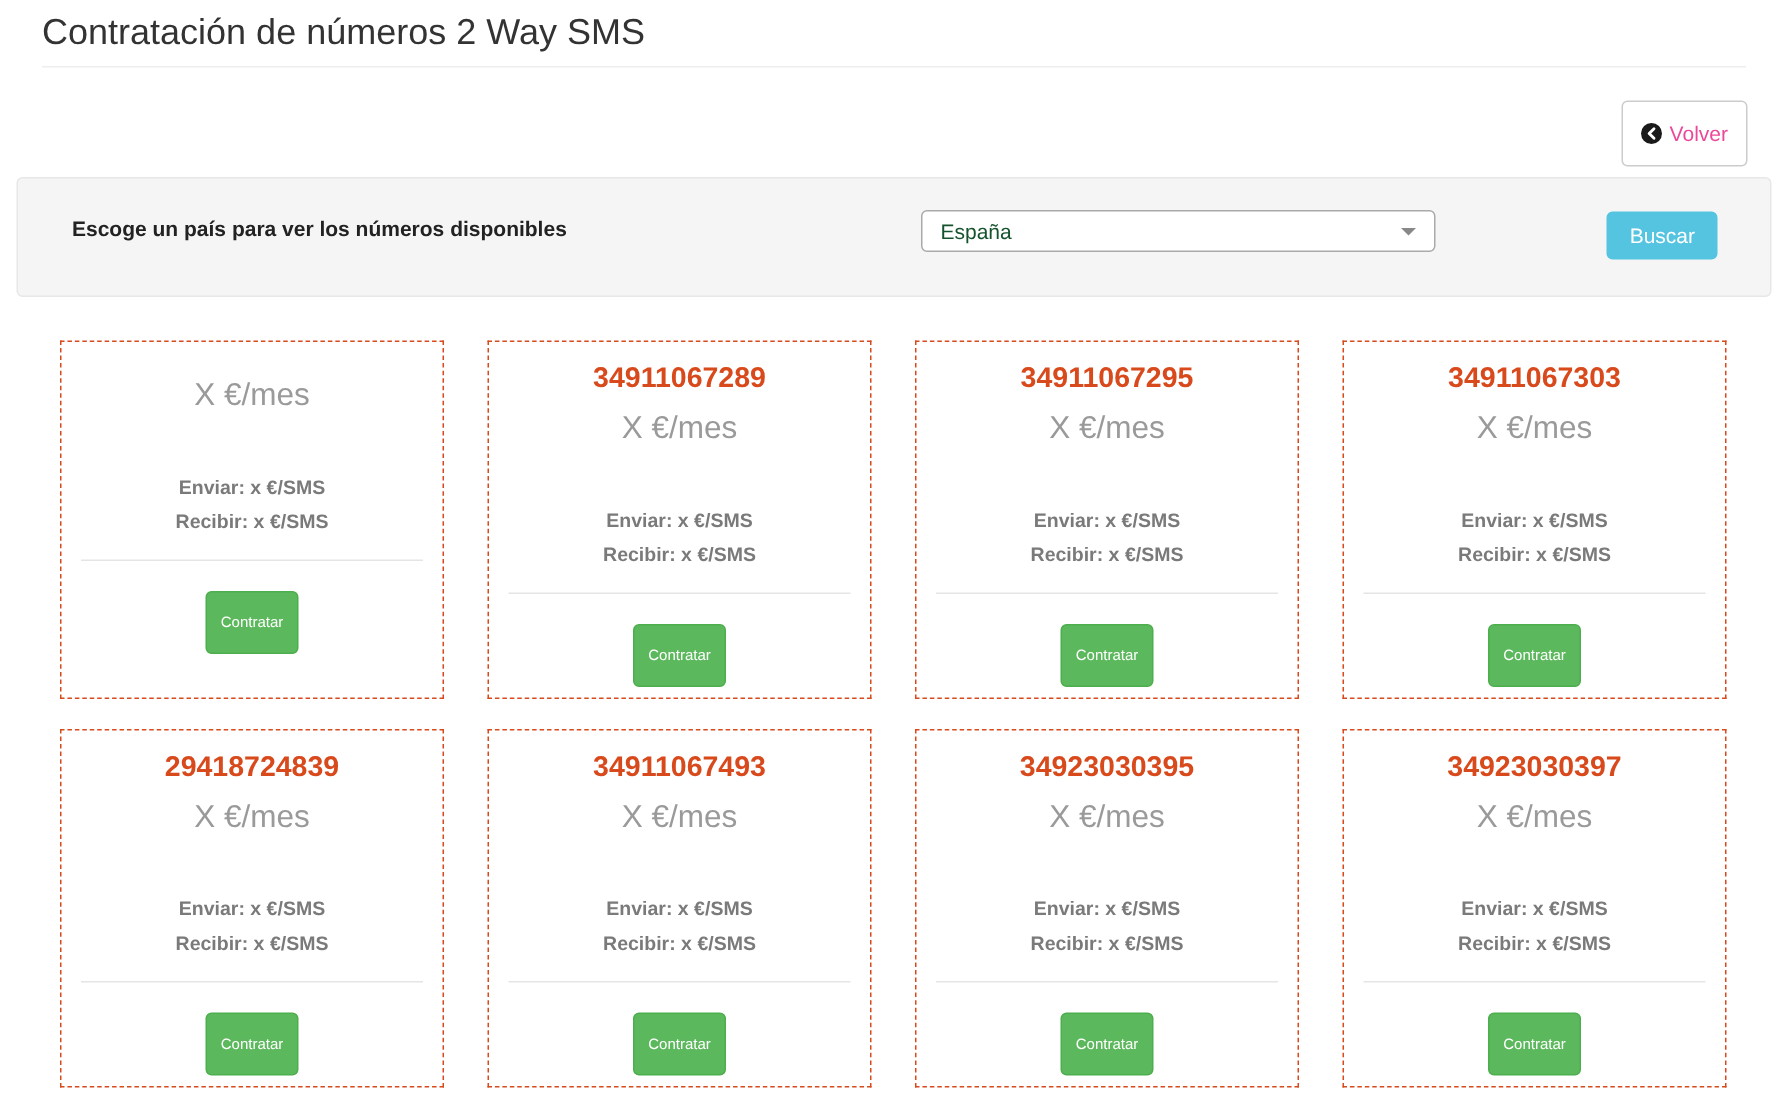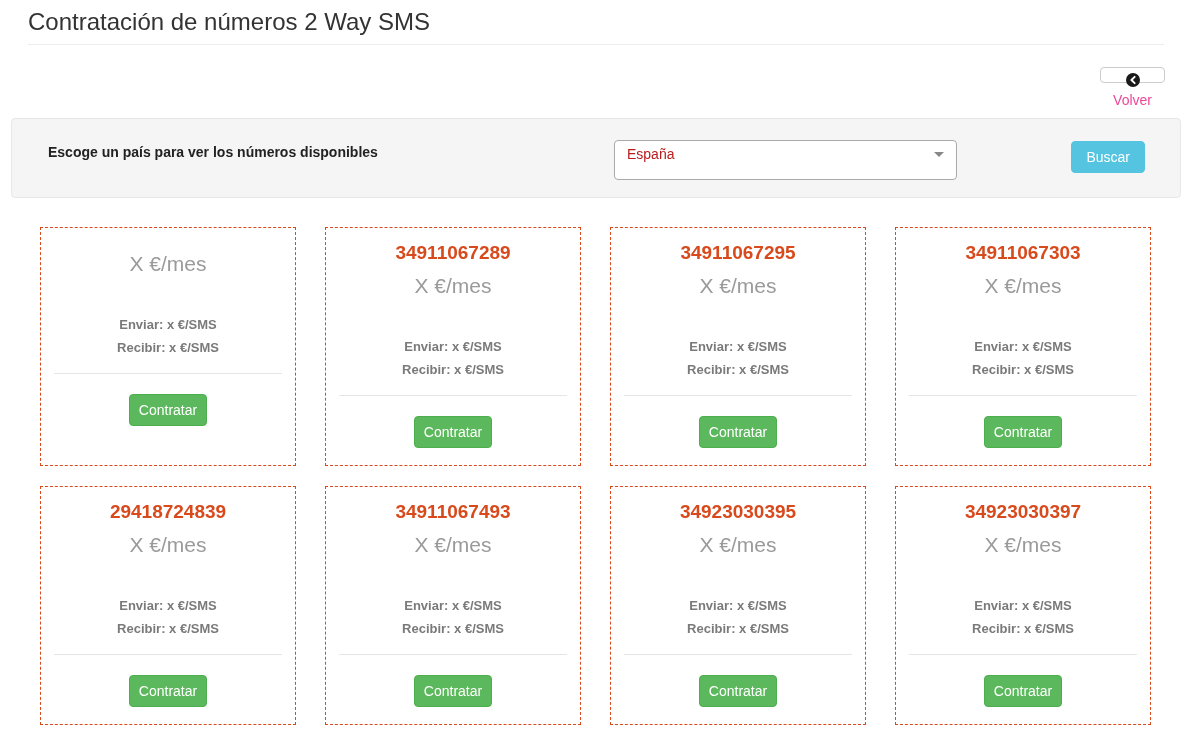--- a/index.html
+++ b/index.html
@@ -14,53 +14,53 @@
   }
 
   
   .page-header { margin: 8px 28px 0 28px; padding-bottom: 8px; border-bottom: 1px solid #eeeeee; }
   .page-header h1 { font-size: 24px; font-weight: 400; color: #333; line-height: 28px; }
 
   
   .toolbar { margin: 22px 27px 0 27px; text-align: right; height: 30px; }
   .btn-volver { display: inline-flex; align-items: center; gap: 5px;
     background: #fff; border: 1px solid #ccc; border-radius: 4px;
-    padding: 5px 12px; font-size: 14px; color: #ec4899; height: 16px; cursor: pointer;
-    font-family: "Liberation Sans", sans-serif; flex-direction: column; }
+    padding: 5px 12px; font-size: 14px; color: #ec4899; height: 44px; cursor: pointer;
+    font-family: "Liberation Sans", sans-serif; }
   .btn-volver svg { width: 14px; height: 14px; display: block; }
 
   
   .well { position: relative; margin: 21px 11px 0 11px; height: 80px;
     background: #f5f5f5; border: 1px solid #e7e7e7; border-radius: 4px; }
   .well-label { position: absolute; left: 36px; top: 25px;
     font-size: 14px; font-weight: bold; color: #222; }
-  .country-select { position: absolute; left: 602px; top: 21px; width: 343px; height: 40px;
+  .country-select { position: absolute; left: 602px; top: 21px; width: 343px; height: 28px;
     background: #fff; border: 1px solid #aaa; border-radius: 4px;
-    font-size: 14px; color: #b91c1c; line-height: 26px; padding-left: 12px; cursor: pointer; }
+    font-size: 14px; color: #14532d; line-height: 26px; padding-left: 12px; cursor: pointer; }
   .country-select .arrow { position: absolute; right: 12px; top: 11px; width: 0; height: 0;
     border-left: 5px solid transparent; border-right: 5px solid transparent;
     border-top: 5px solid #888; }
   .btn-buscar { position: absolute; right: 35px; top: 22px; height: 32px;
     background: var(--blue); border: 1px solid var(--blue); border-radius: 4px;
     color: #fff; font-size: 14px; padding: 2px 14px; cursor: pointer;
     font-family: "Liberation Sans", sans-serif; }
 
   
   .grid { margin: 29px 0 0 40px; display: grid;
     grid-template-columns: repeat(4, 256px); column-gap: 29px; row-gap: 20px; }
   .card { width: 256px; height: 239px; border: 1px dashed var(--accent);
     text-align: center; padding-top: 14px; background: #fff; }
   .card .num { font-size: 19px; font-weight: bold; color: var(--accent); line-height: 22px; }
   .card .price { margin-top: 10px; font-size: 21px; color: #9a9a9a; line-height: 24px; }
   .card .line { font-size: 13px; color: #7a7a7a; line-height: 23px; font-weight: bold; }
   .card .line.first { margin-top: 37px; }
   .card hr { border: none; border-top: 1px solid #e5e5e5; margin: 14px 13px 0 13px; }
   .btn-contratar { margin-top: 20px; background: var(--green);
     border: 1px solid var(--green-border); border-radius: 4px; color: #fff;
-    font-size: 14px; padding: 6px 9px; height: 32px; cursor: pointer;
+    font-size: 10px; padding: 6px 9px; height: 42px; cursor: pointer;
     font-family: "Liberation Sans", sans-serif; }
 </style>
 </head>
 <body>
 
 <div class="page-header">
   <h1>Contratación de números 2 Way SMS</h1>
 </div>
 
 <div class="toolbar">

